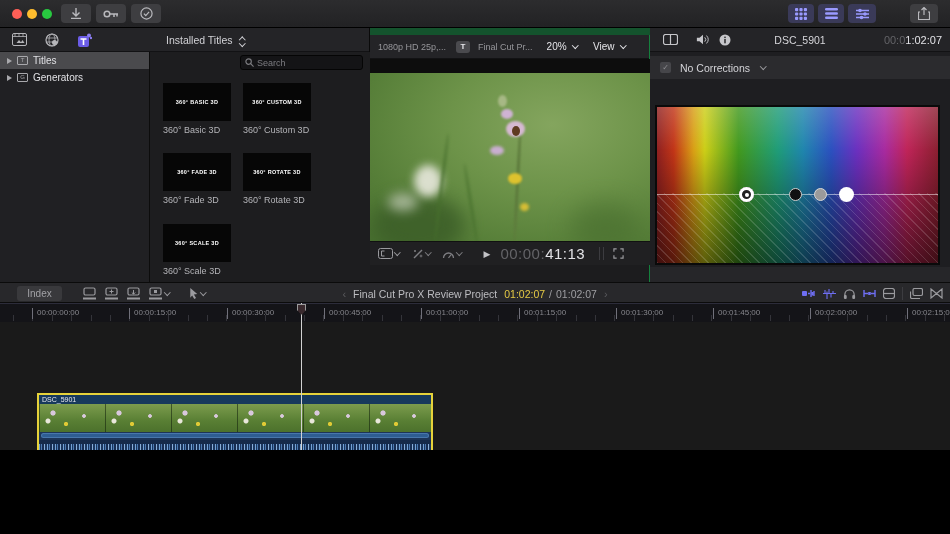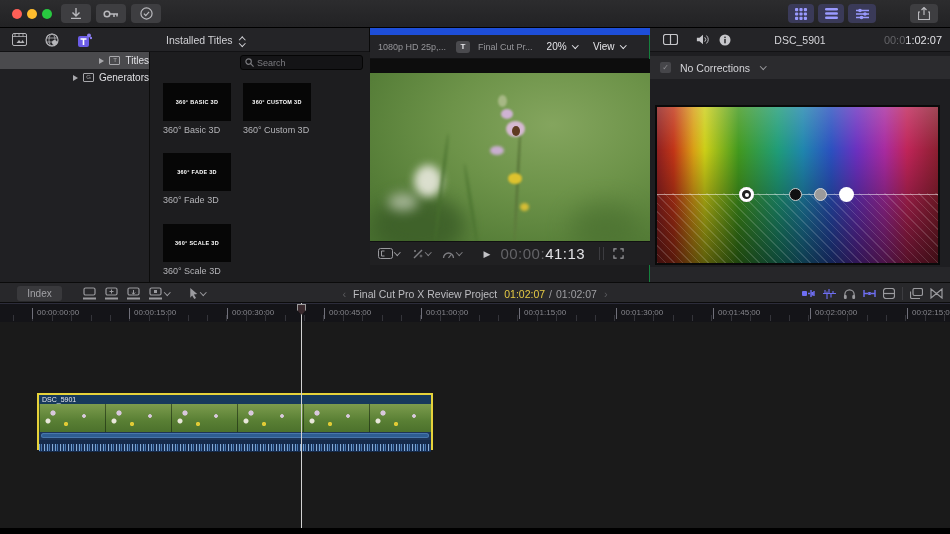--- a/index.html
+++ b/index.html
@@ -1,37 +1,37 @@
 <!DOCTYPE html>
 <html><head>
 <meta charset="utf-8">
 <style>
   * { margin:0; padding:0; box-sizing:border-box; }
   html,body { background:#000; }
   body { font-family:"Liberation Sans", sans-serif; }
-  #app { position:relative; width:950px; height:528px; background:#1d4ed8; overflow:hidden; color:#c8c8cc;text-decoration:underline; }
+  #app { position:relative; width:950px; height:450px; background:#14532d; overflow:hidden; color:#c8c8cc;text-decoration:underline; }
 
   
   .titlebar { position:absolute; left:0; top:0; width:950px; height:28px;
     background:linear-gradient(#2c2c2e,#222224); border-bottom:1px solid #000; }
   .tl-light { position:absolute; top:9px; width:10px; height:10px; border-radius:50%; }
   .tb-btn { position:absolute; top:4px; height:19px; border-radius:4px; background:#3e3e41;
     display:flex; align-items:center; justify-content:center; color:#b9b9bd; }
   .tb-btn.purple { background:#3a3a58; color:#9a9aff; }
 
   
   .panes { position:absolute; left:0; top:28px; width:950px; height:254px; display:flex; }
   .pane-hdr { position:absolute; left:0; top:0; right:0; height:24px; background:#242427;
     border-bottom:1px solid #121214; display:flex; align-items:center; }
 
   .browser { position:relative; width:370px; height:254px; background:#1e1e20; border-right:1px solid #0a0a0a; }
   .b-dd { position:absolute; left:120px; top:0; width:170px; height:24px; display:flex;
     align-items:center; justify-content:center; gap:5px; color:#d2d2d6; font-size:10.5px; }
   .sidebar { position:absolute; left:0; top:24px; width:150px; height:230px; background:#202023; border-right:1px solid #0c0c0c; }
-  .sb-row { height:17px; display:flex; align-items:center; gap:5px; padding-left:7px; font-size:10px; color:#e0e0e4;justify-content:flex-end; }
+  .sb-row { height:17px; display:flex; align-items:center; gap:5px; padding-left:7px; font-size:10px; color:#e0e0e4; }
   .sb-row.sel { background:#4a4a4d; }
   .disc { width:0; height:0; border-left:5px solid #a8a8ac; border-top:3.5px solid transparent; border-bottom:3.5px solid transparent; }
   .sb-ico { width:11px; height:9px; border:1px solid #a8a8ac; border-radius:1px; font-size:6px; line-height:7px;
     text-align:center; color:#a8a8ac; }
   .t-list { position:absolute; left:150px; top:24px; width:220px; height:230px; background:#1d1d1f; }
   .search { position:absolute; left:90px; top:3px; width:123px; height:15px; background:#141416;
     border:1px solid #050505; border-radius:3px; display:flex; align-items:center; padding:0 4px; gap:3px; }
   .search input { background:transparent; border:none; outline:none; width:95px; font-size:9px;
     color:#cfcfd3; font-family:"Liberation Sans",sans-serif; }
   .search input::placeholder { color:#7c7c80; }
@@ -291,20 +291,24 @@
           <div class="thumb">360° BASIC 3D</div>
           <div class="t-label">360° Basic 3D</div>
         </div>
         <div class="cell c1">
           <div class="thumb">360° CUSTOM 3D</div>
           <div class="t-label">360° Custom 3D</div>
         </div>
         <div class="cell c2">
           <div class="thumb">360° FADE 3D</div>
           <div class="t-label">360° Fade 3D</div>
+        </div>
+        <div class="cell c3">
+          <div class="thumb">360° ROTATE 3D</div>
+          <div class="t-label">360° Rotate 3D</div>
         </div>
         <div class="cell c4">
           <div class="thumb">360° SCALE 3D</div>
           <div class="t-label">360° Scale 3D</div>
         </div>
       </div>
     </div>
 
     <div class="viewer">
       <div class="pane-hdr">

